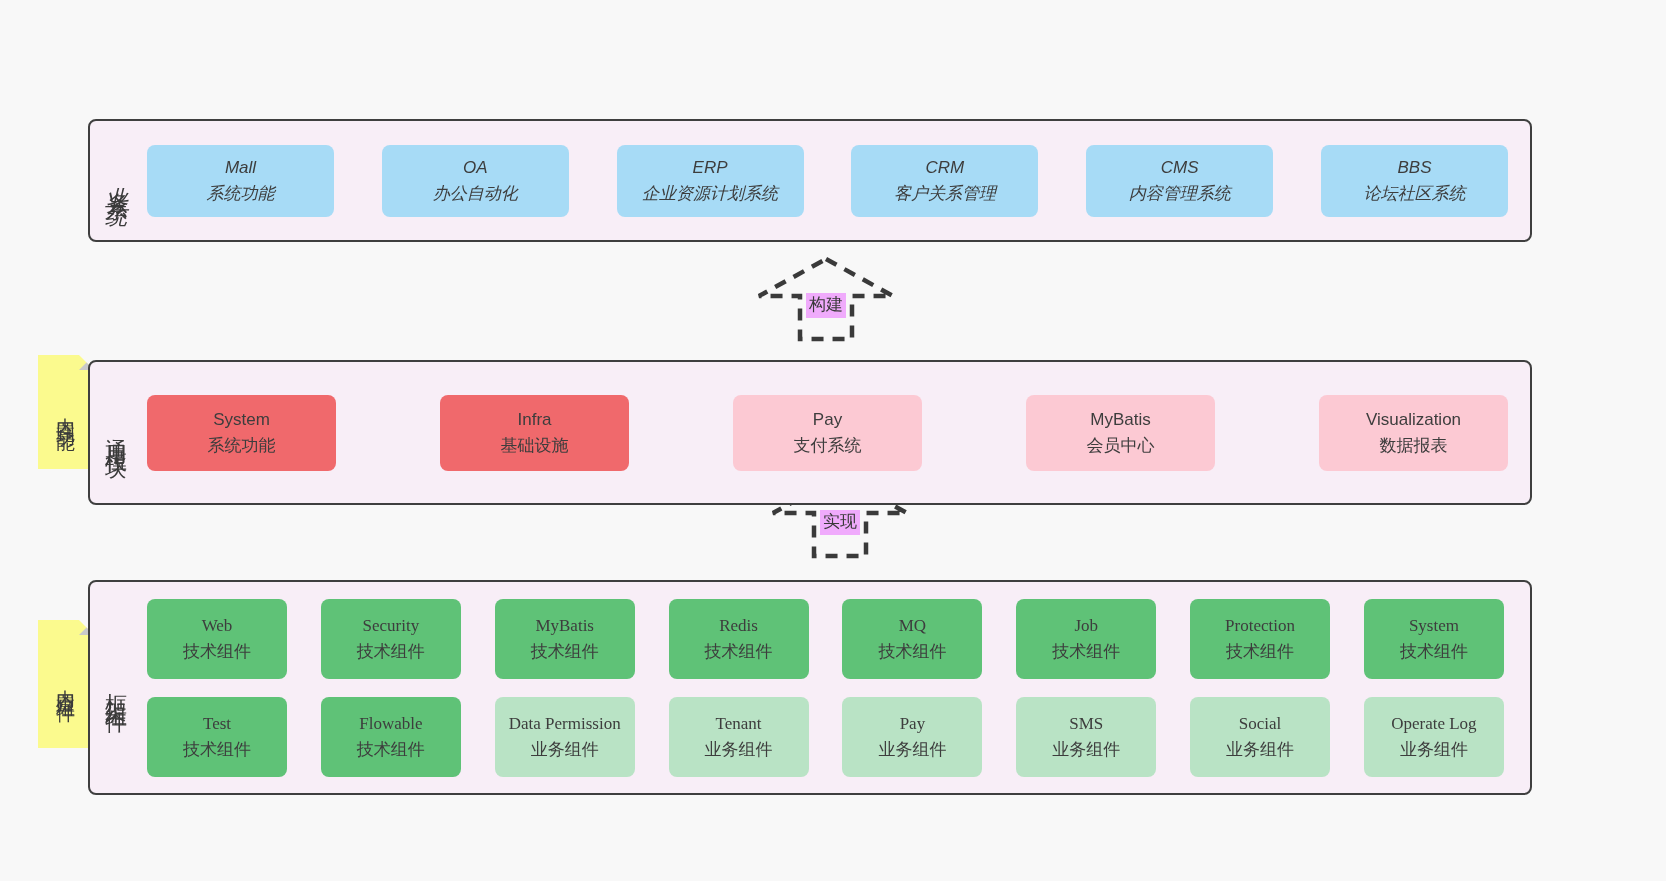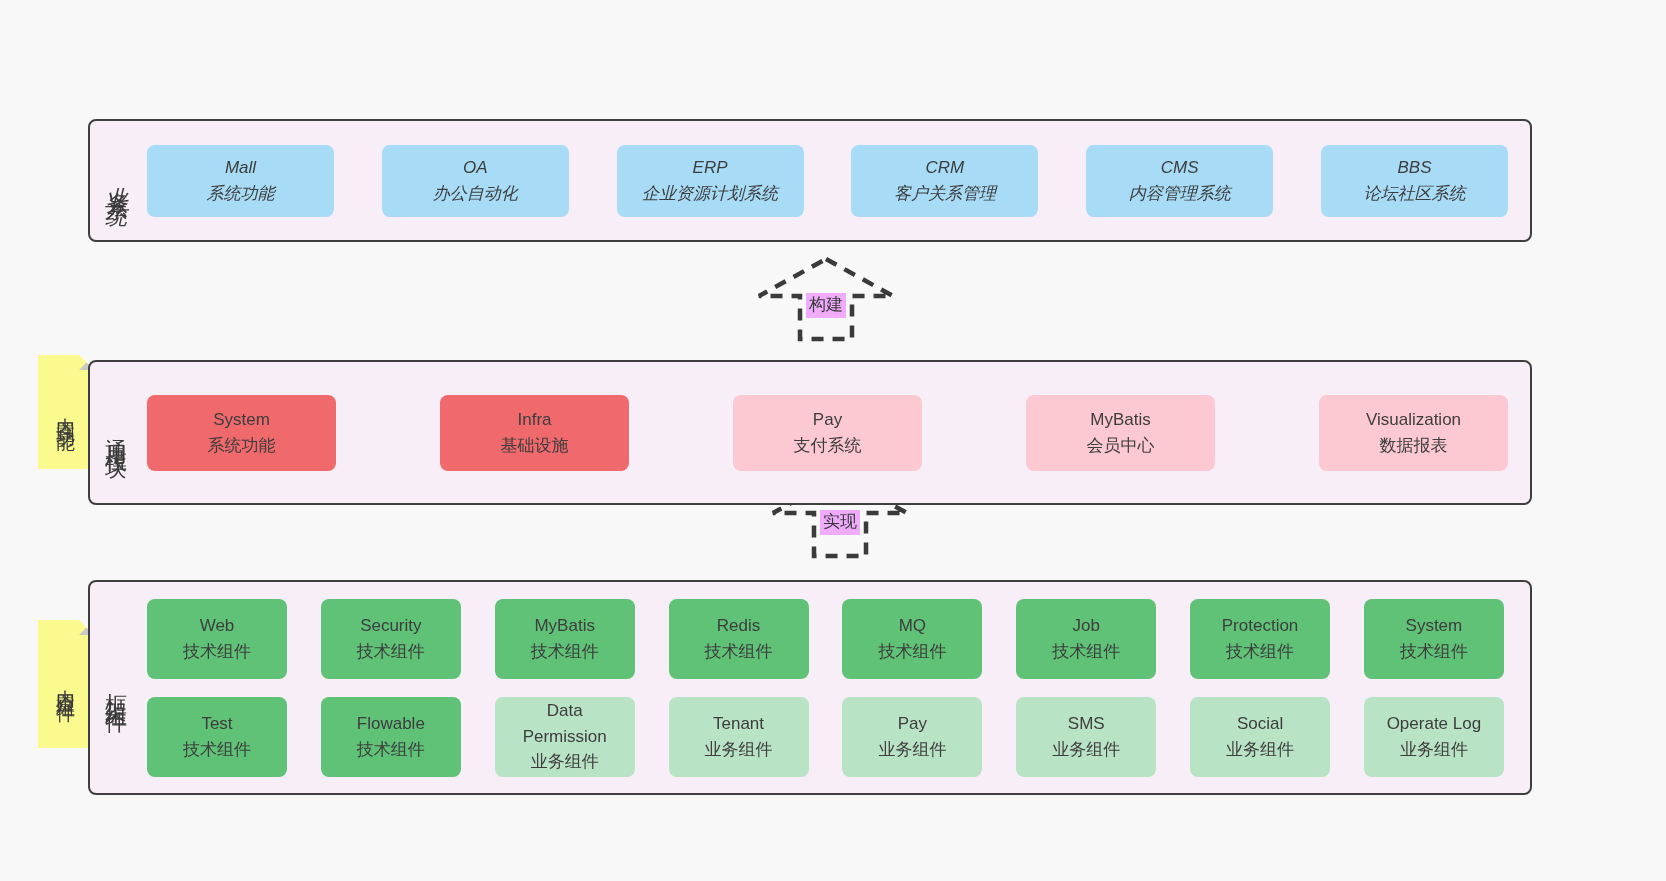--- a/index.html
+++ b/index.html
@@ -9,21 +9,21 @@
     font-family:"Liberation Sans","DejaVu Sans",sans-serif;color:#3d3d3d;
   }
   
   .band{
     position:absolute;left:88px;width:1444px;box-sizing:border-box;
     background:#f8eef7;border:2px solid #3f3f3f;border-radius:8px;
     display:flex;align-items:center;z-index:2;
   }
   .band-top{top:119px;height:123px;font-style:italic;}
   .band-middle{top:360px;height:145px;}
-  .band-bottom{top:580px;height:215px;}
+  .band-bottom{top:580px;height:215px;font-family:Liberation Serif, serif;}
   .vlabel{
     writing-mode:vertical-rl;text-orientation:upright;
     font-size:22px;letter-spacing:6px;line-height:1;
     margin-left:15px;color:#3a3a3a;flex:0 0 auto;
   }
   .boxes{flex:1;display:flex;justify-content:space-between;align-items:center;
          padding-left:20px;padding-right:22px;}
   .rows{flex:1;display:flex;flex-direction:column;gap:18px;
         padding-left:20px;padding-right:26px;}
   .rows .boxes{flex:none;padding:0;}

